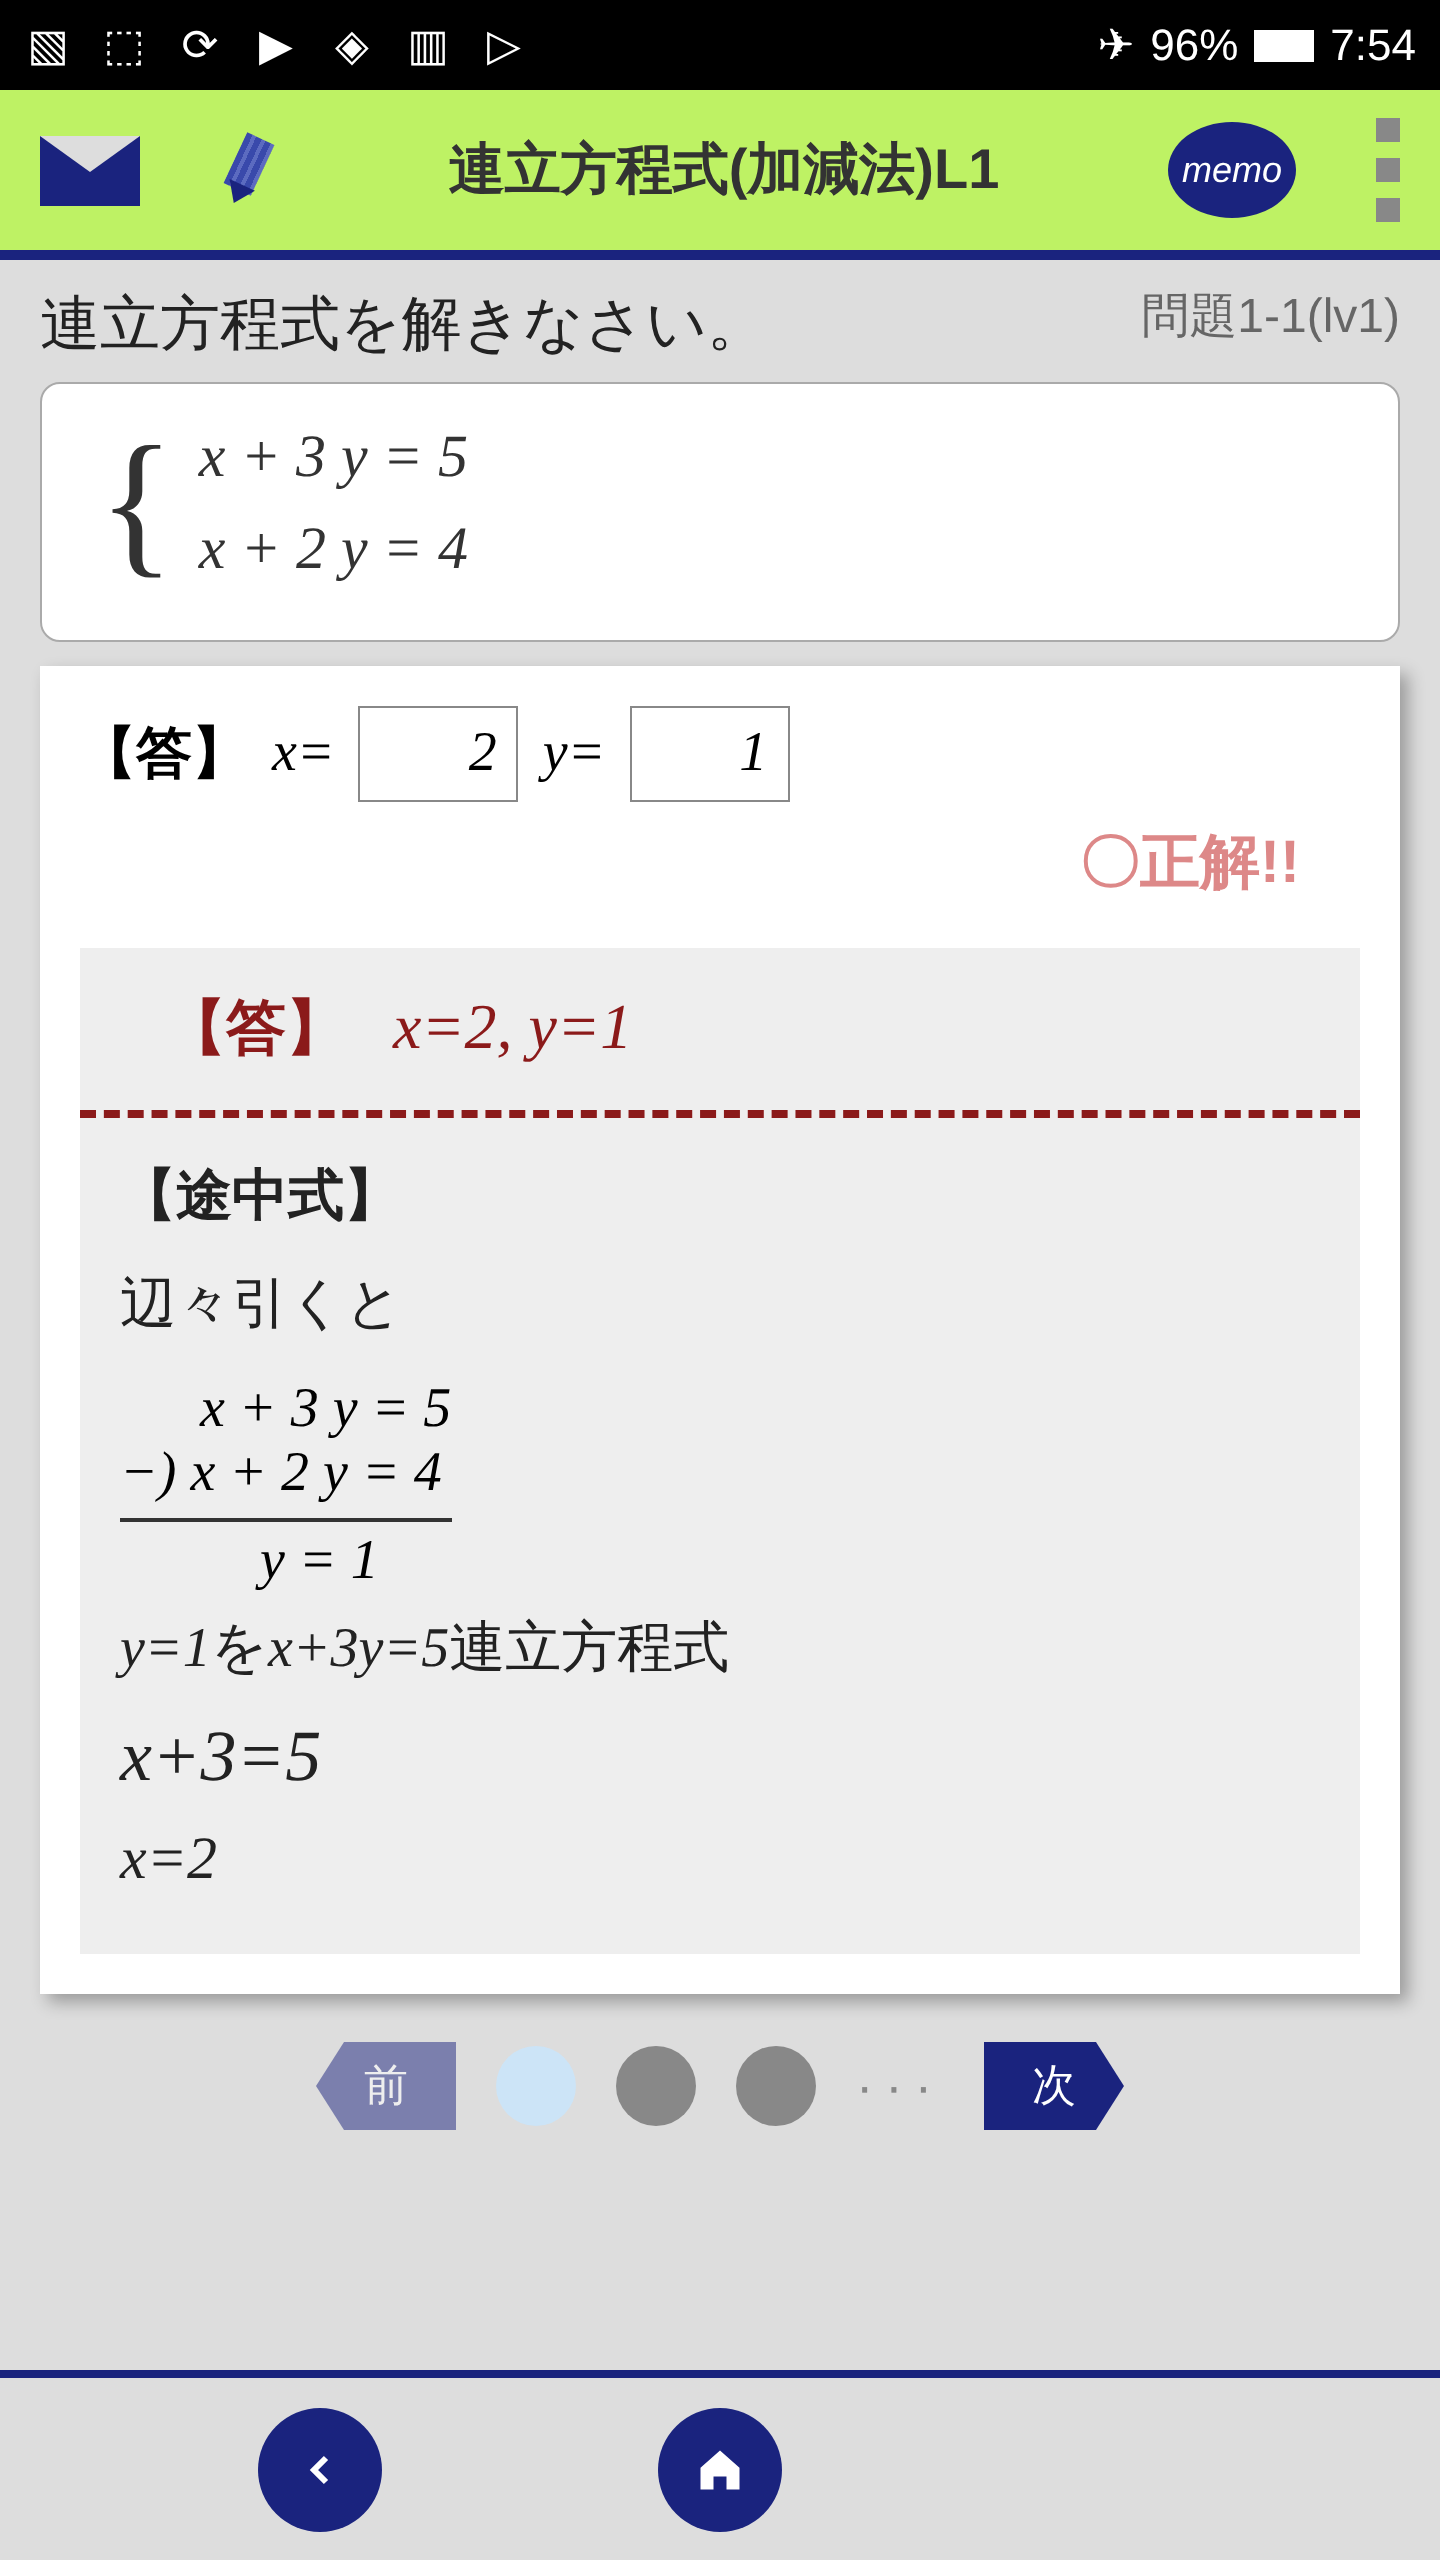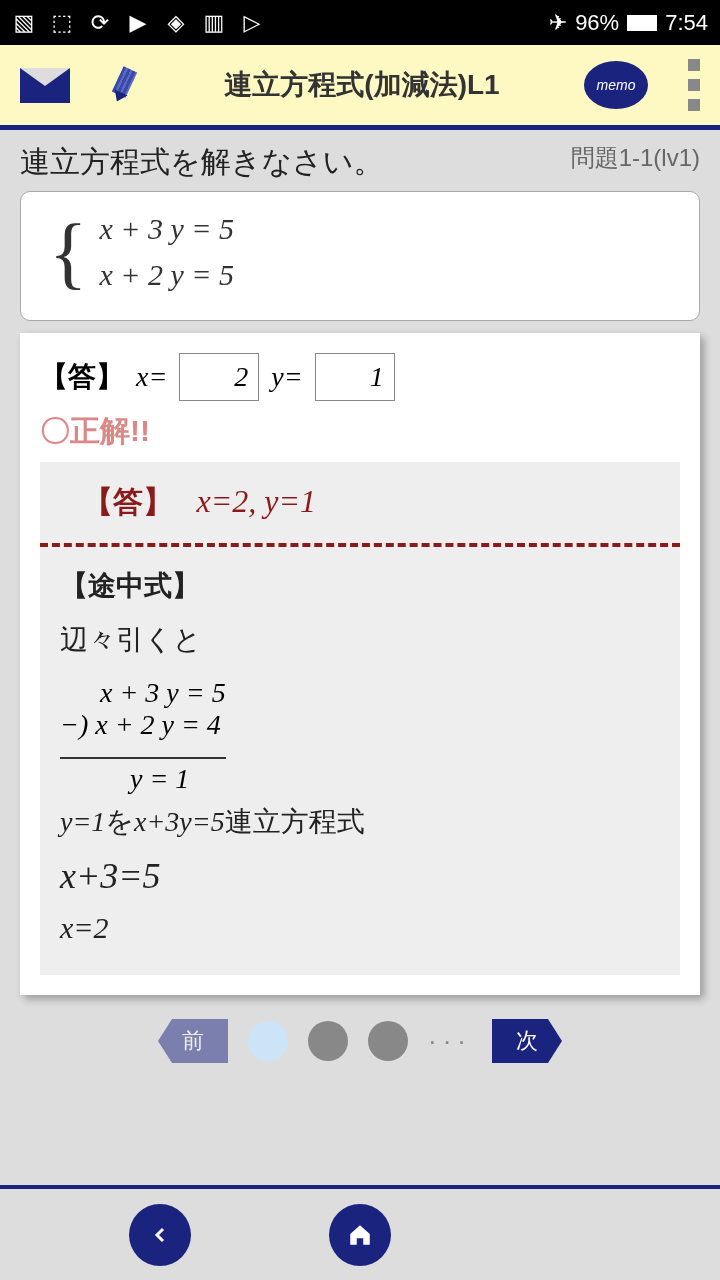--- a/index.html
+++ b/index.html
@@ -3,56 +3,56 @@
 <meta charset="utf-8">
 <style>
 * { margin: 0; padding: 0; box-sizing: border-box; }
 body { width: 720px; height: 1280px; font-family: sans-serif; background: #ddd; position: relative; }
 
 .status-bar { height: 45px; background: #000; display: flex; align-items: center; justify-content: space-between; padding: 0 12px; color: #fff; }
 .status-left { display: flex; gap: 14px; align-items: center; }
 .status-right { display: flex; gap: 8px; align-items: center; font-size: 22px; }
 .status-icon { width: 24px; height: 24px; display: flex; align-items: center; justify-content: center; font-size: 22px; }
 
-.header { height: 85px; background: #fef9c3; display: flex; align-items: center; padding: 0 20px; gap: 40px; border-bottom: 5px solid #1a237e; }
+.header { height: 85px; background: #bef264; display: flex; align-items: center; padding: 0 20px; gap: 40px; border-bottom: 5px solid #1a237e; }
 .mail-icon { width: 50px; height: 35px; background: #1a237e; position: relative; }
 .mail-icon::before { content: ''; position: absolute; top: 0; left: 0; border-left: 25px solid transparent; border-right: 25px solid transparent; border-top: 18px solid #ddd; }
 .pencil-icon { width: 30px; height: 40px; position: relative; }
 .pencil-body { position: absolute; width: 15px; height: 28px; background: repeating-linear-gradient(90deg, #3949ab 0, #3949ab 3px, #5c6bc0 3px, #5c6bc0 5px); transform: rotate(25deg); top: 3px; left: 7px; }
 .pencil-tip { position: absolute; width: 0; height: 0; border-left: 7px solid transparent; border-right: 7px solid transparent; border-top: 10px solid #1a237e; transform: rotate(25deg); top: 27px; left: 2px; }
 .header-title { flex: 1; text-align: center; font-size: 28px; color: #333; font-weight: bold; }
-.memo-btn { width: 64px; height: 48px; background: #1a237e; border-radius: 50%; display: flex; align-items: center; justify-content: center; color: #fff; font-size: 14px; font-style: italic; text-align: center; }
+.memo-btn { width: 64px; height: 48px; background: #1a237e; border-radius: 50%; display: flex; align-items: center; justify-content: center; color: #fff; font-size: 18px; font-style: italic; text-align: center; }
 .menu-dots { display: flex; flex-direction: column; gap: 8px; }
 .menu-dot { width: 12px; height: 12px; background: #888; }
 
 .content { padding: 12px 20px; }
 .problem-header { display: flex; justify-content: space-between; align-items: flex-start; margin-bottom: 8px; gap: 24px; }
 .instruction { font-size: 30px; color: #222; }
 .problem-num { font-size: 24px; color: #666; }
 
 .problem-box { background: #fff; border: 1px solid #aaa; border-radius: 10px; padding: 20px 28px 28px 28px; font-family: serif; font-size: 30px; font-style: italic; color: #333; margin-bottom: 12px; }
 .brace-wrap { display: flex; align-items: center; gap: 12px; }
 .brace { font-size: 80px; font-style: normal; line-height: 0.7; font-family: serif; }
 .eqs { display: flex; flex-direction: column; gap: 12px; }
 
 .answer-area { background: #fff; padding: 20px; box-shadow: 4px 4px 8px rgba(0,0,0,0.3); }
 .answer-row { display: flex; align-items: center; gap: 12px; font-family: serif; font-size: 28px; font-style: italic; }
 .answer-label { font-style: normal; font-family: sans-serif; font-weight: bold; }
 .input-box { width: 80px; height: 48px; border: 1px solid #888; text-align: right; padding-right: 10px; font-size: 28px; font-family: serif; font-style: italic; display: inline-flex; align-items: center; justify-content: flex-end; }
-.correct-msg { text-align: left; color: #d88; font-size: 30px; font-weight: bold; margin: 10px 30px 10px 0; }
+.correct-msg { text-align: right; color: #d88; font-size: 30px; font-weight: bold; margin: 10px 30px 22px 0; }
 
 .solution-box { background: #eee; padding: 20px; }
 .sol-answer { color: #8b1a1a; font-family: serif; font-size: 30px; font-weight: bold; margin-bottom: 20px; margin-left: 23px; }
 .sol-answer .ans-label { font-family: sans-serif; }
 .sol-answer .ans-math { font-style: italic; font-weight: normal; margin-left: 16px; font-size: 32px;}
 .dashed { border: none; border-top: 4px dashed #8b1a1a; margin: 16px -20px 20px -20px; }
 .steps-label { font-size: 28px; font-weight: bold; color: #222; margin-bottom: 16px; }
 .step-text { font-size: 28px; color: #222; margin-bottom: 10px; }
 .subtraction { font-family: serif; font-style: italic; font-size: 28px; margin: 8px 0 8px 0; display: inline-block; }
-.sub-line { border-bottom: 2px solid #333; padding-bottom: 16px; margin-bottom: 4px; }
+.sub-line { border-bottom: 2px solid #333; padding-bottom: 6px; margin-bottom: 4px; }
 .math-it { font-family: serif; font-style: italic; }
 
 .nav-pager { display: flex; align-items: center; justify-content: center; gap: 20px; margin-top: 24px; padding-bottom: 20px; }
 .nav-btn { width: 70px; height: 44px; background: #1a237e; color: #fff; display: flex; align-items: center; justify-content: center; font-size: 22px; position: relative; }
 .nav-prev { clip-path: polygon(20% 0, 100% 0, 100% 100%, 20% 100%, 0 50%); opacity: 0.5; }
 .nav-next { clip-path: polygon(0 0, 80% 0, 100% 50%, 80% 100%, 0 100%); }
 .dot { width: 40px; height: 40px; border-radius: 50%; background: #888; }
 .dot.active { background: #cce4f7; }
 .dots-more { color: #888; font-size: 26px; letter-spacing: 6px; }
 
@@ -100,21 +100,21 @@
   <div class="problem-header">
     <div class="instruction">連立方程式を解きなさい。</div>
     <div class="problem-num">問題1-1(lv1)</div>
   </div>
 
   <div class="problem-box">
     <div class="brace-wrap">
       <span class="brace">{</span>
       <div class="eqs">
         <div>x + 3 y = 5</div>
-        <div>x + 2 y = 5</div>
+        <div>x + 2 y = 4</div>
       </div>
     </div>
   </div>
 
   <div class="answer-area">
     <div class="answer-row">
       <span class="answer-label">【答】</span>
       <span>x=</span>
       <span class="input-box">2</span>
       <span>y=</span>

